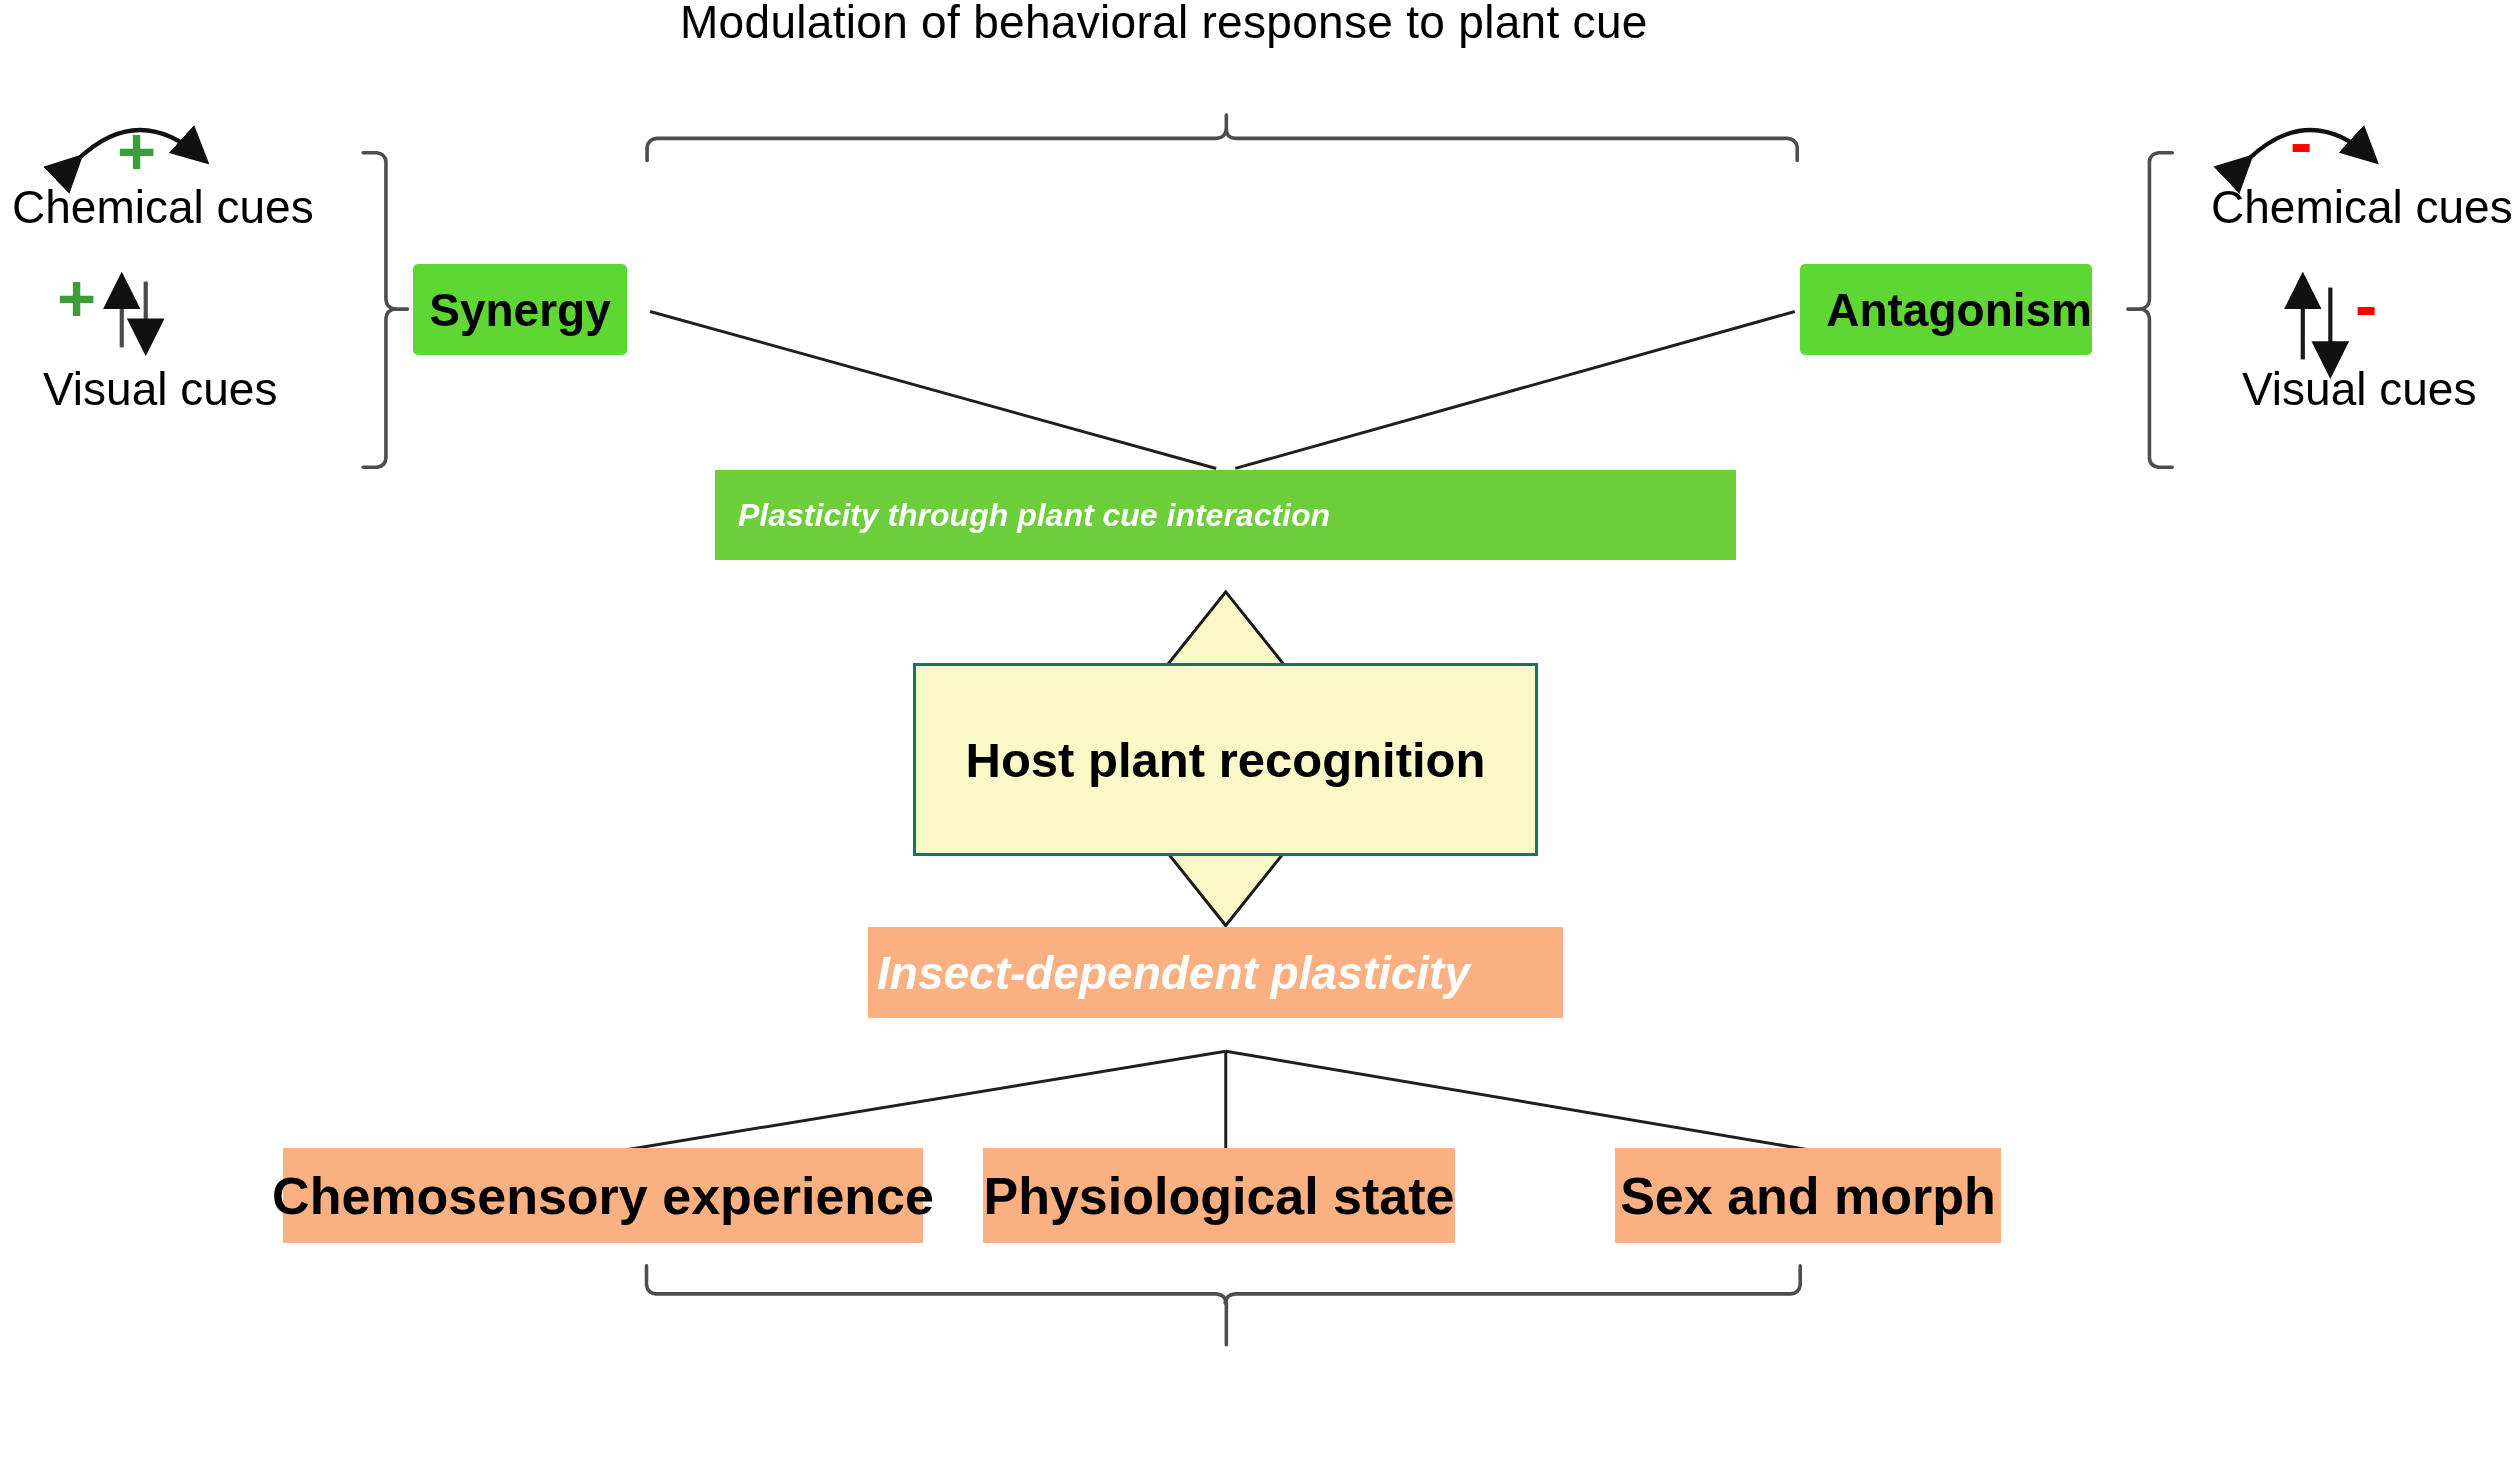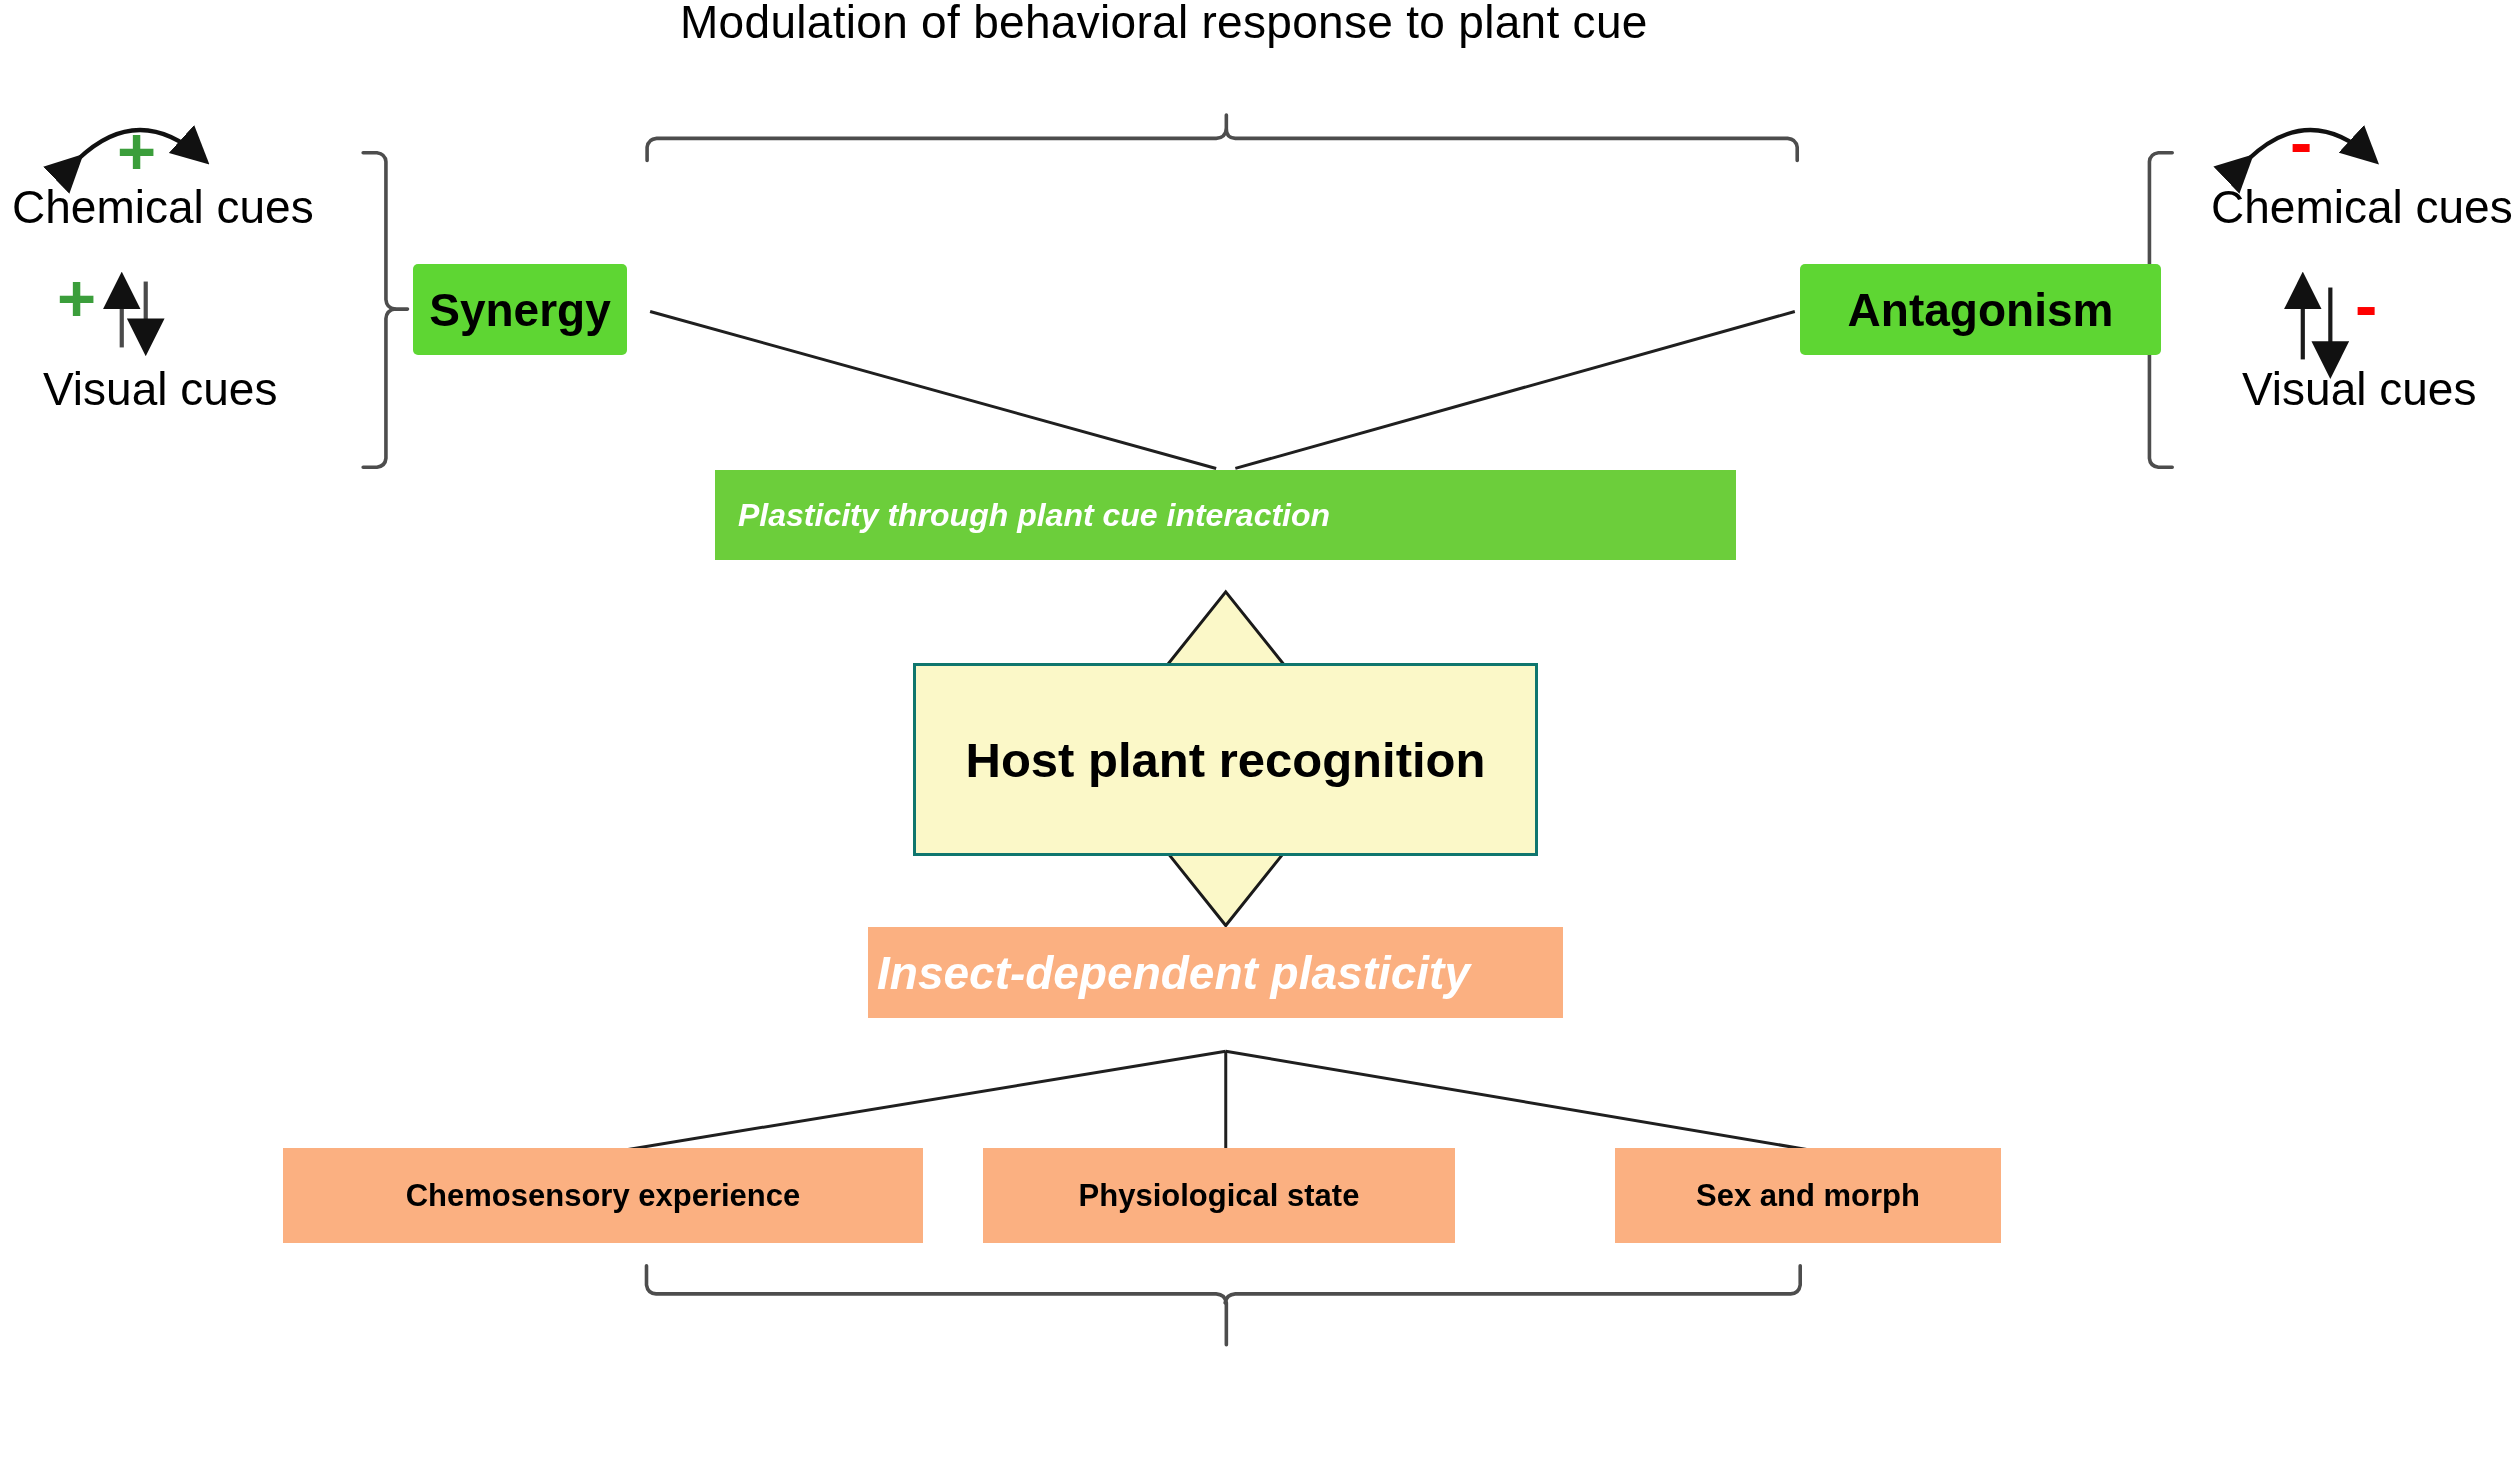--- a/index.html
+++ b/index.html
@@ -85,21 +85,21 @@
     font-weight: bold;
     font-style: italic;
     font-size: 46px;
     justify-content: flex-start;
     padding-left: 9px;
   }
   .node-orange-solid {
     background: #fbb081;
     color: #000000;
     font-weight: bold;
-    font-size: 31px;
+    font-size: 52px;
     justify-content: center;
   }
   .node-yellow {
     background: #fbf8c8;
     border: 3px solid #0f766e;
     color: #000000;
     font-weight: bold;
     font-size: 49px;
     justify-content: center;
     z-index: 3;
@@ -188,21 +188,21 @@
 
   <div class="sign minus" style="left:2290px; top:108px;">-</div>
   <div class="cue-label" style="left:2211px; top:180px;">Chemical cues</div>
   <div class="sign minus" style="left:2355px; top:271px;">-</div>
   <div class="cue-label" style="left:2242px; top:362px;">Visual cues</div>
 
   <div class="node node-green-round" style="left:413px; top:264px; width:214px; height:91px;">
     <span class="node-label">Synergy</span>
   </div>
 
-  <div class="node node-green-round" style="left:1800px; top:264px; width:361px; height:91px;">
+  <div class="node node-green-round" style="left:1800px; top:264px; width:292px; height:91px;justify-content:flex-end;">
     <span class="node-label">Antagonism</span>
   </div>
 
   <div class="node node-green-flat" style="left:715px; top:470px; width:1021px; height:90px;">
     <span class="node-label">Plasticity through plant cue interaction</span>
   </div>
 
   <div class="node node-yellow" style="left:913px; top:663px; width:625px; height:193px;">
     <span class="node-label">Host plant recognition</span>
   </div>

